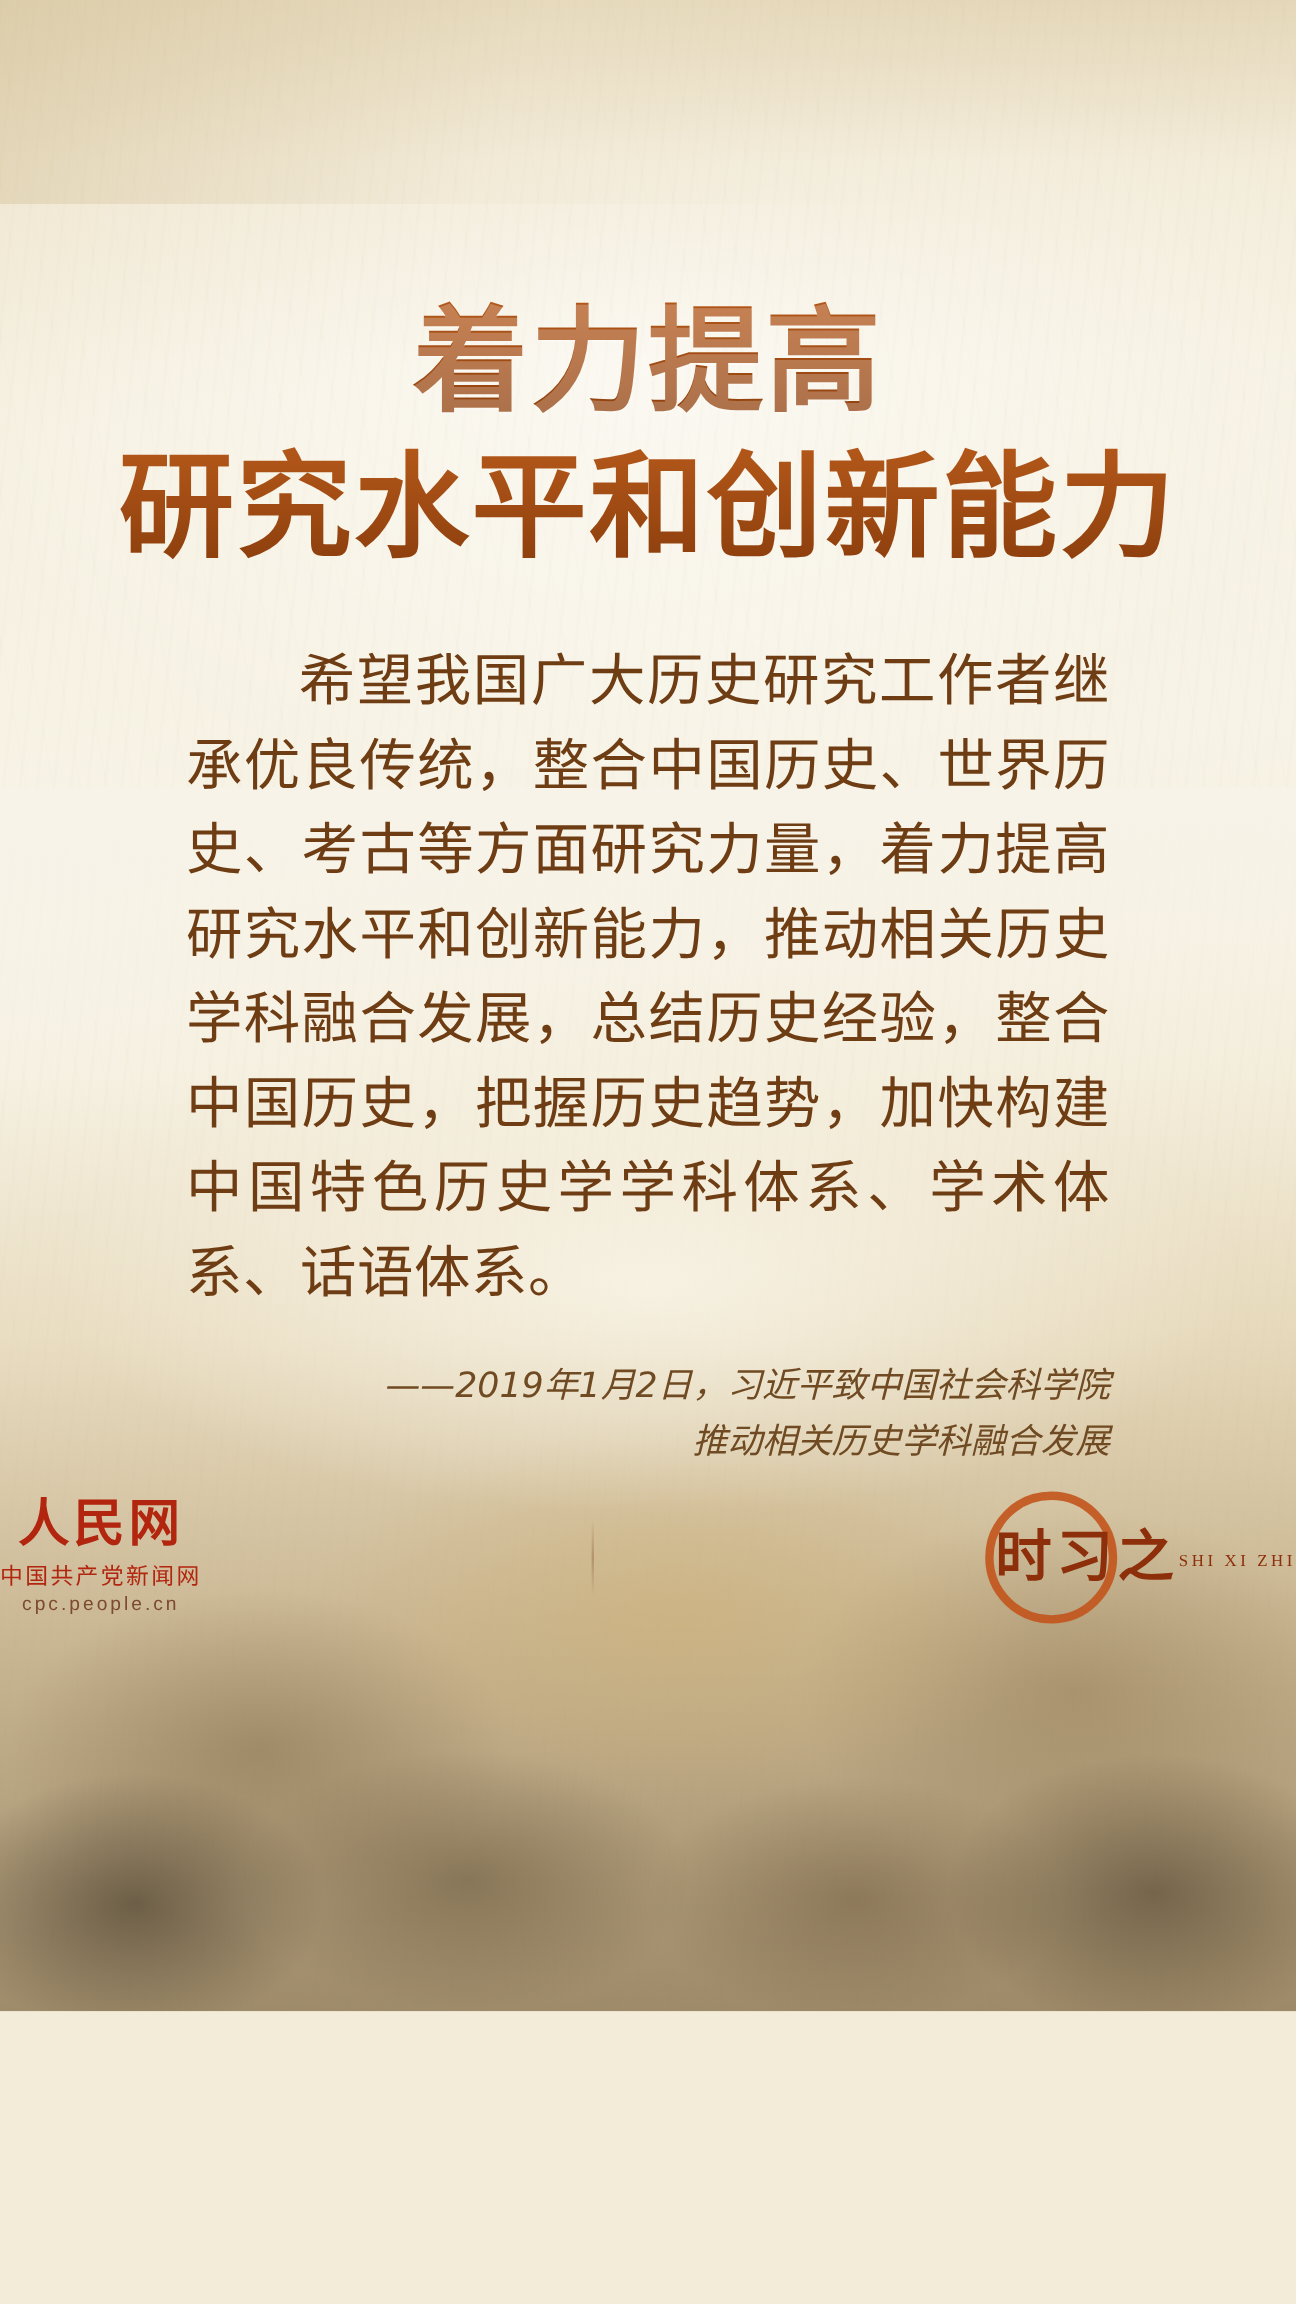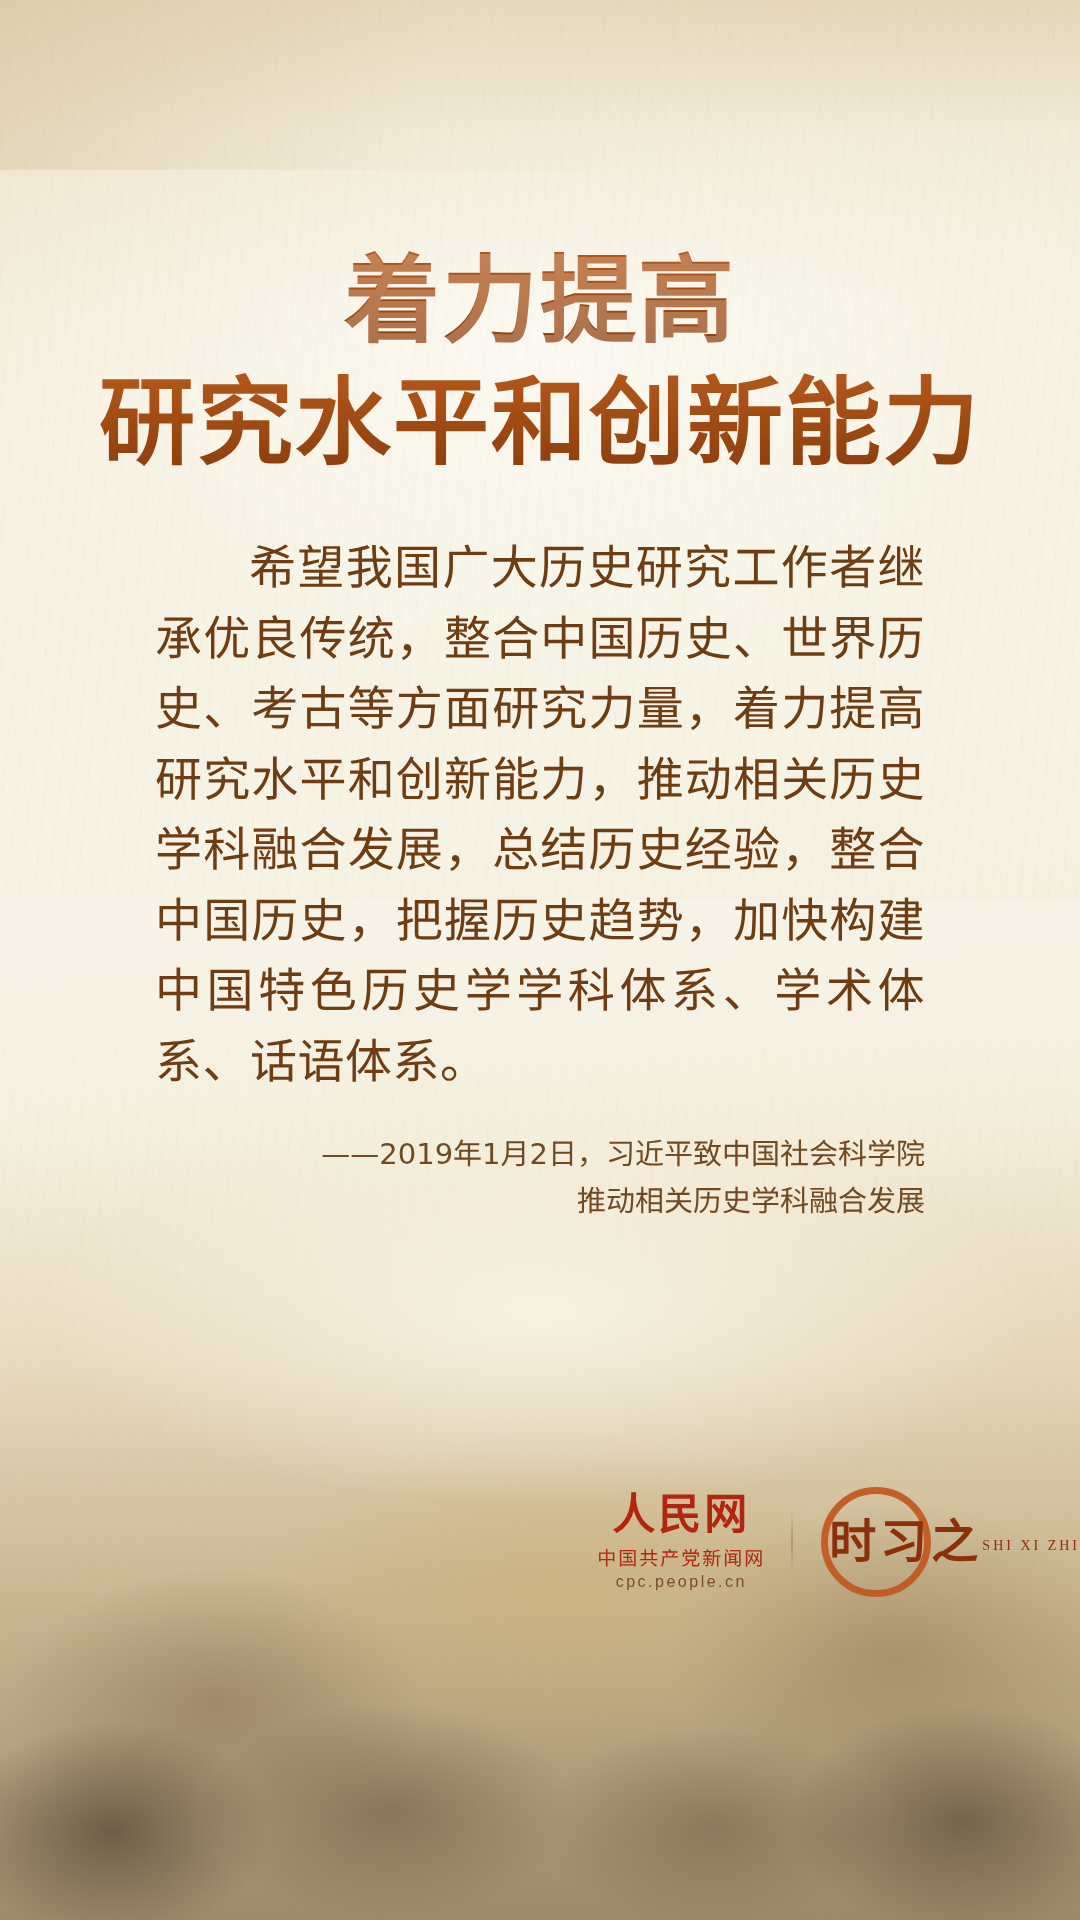--- a/index.html
+++ b/index.html
@@ -11,21 +11,21 @@
     width: 1080px;
     height: 1920px;
     overflow: hidden;
     font-family: "Liberation Sans", "DejaVu Sans", sans-serif;
     background: #f3ecd9;
   }
 
   .poster {
     position: relative;
     width: 1080px;
-    height: 1920px;
+    height: 1676px;
     overflow: hidden;
     background:
       radial-gradient(ellipse 900px 600px at 50% 18%, rgba(255,255,255,0.55) 0%, rgba(255,255,255,0.0) 65%),
       linear-gradient(170deg, #efe4cd 0%, #f6f1e2 20%, #f7f3e6 42%, #f3ecd9 62%, #e9dfc4 80%, #ddd0ae 100%);
   }
 
   
   .top-wash {
     position: absolute;
     top: 0; left: 0; right: 0;
@@ -148,31 +148,32 @@
   }
 
   .attribution {
     margin: 34px auto 0 auto;
     width: 770px;
     text-align: right;
     color: #6f4a22;
     font-size: 29px;
     line-height: 1.62;
     font-family: "DejaVu Sans", "Liberation Sans", sans-serif;
+    font-style: italic;
   }
 
   
   .footer {
     position: absolute;
     left: 0; right: 0;
     bottom: 330px;
     z-index: 4;
     display: flex;
     align-items: center;
-    justify-content: flex-end;
+    justify-content: space-between;
     gap: 26px;
   }
   .logo-people {
     display: flex;
     flex-direction: column;
     align-items: center;
     line-height: 1;
   }
   .logo-people .cn {
     font-size: 43px;

